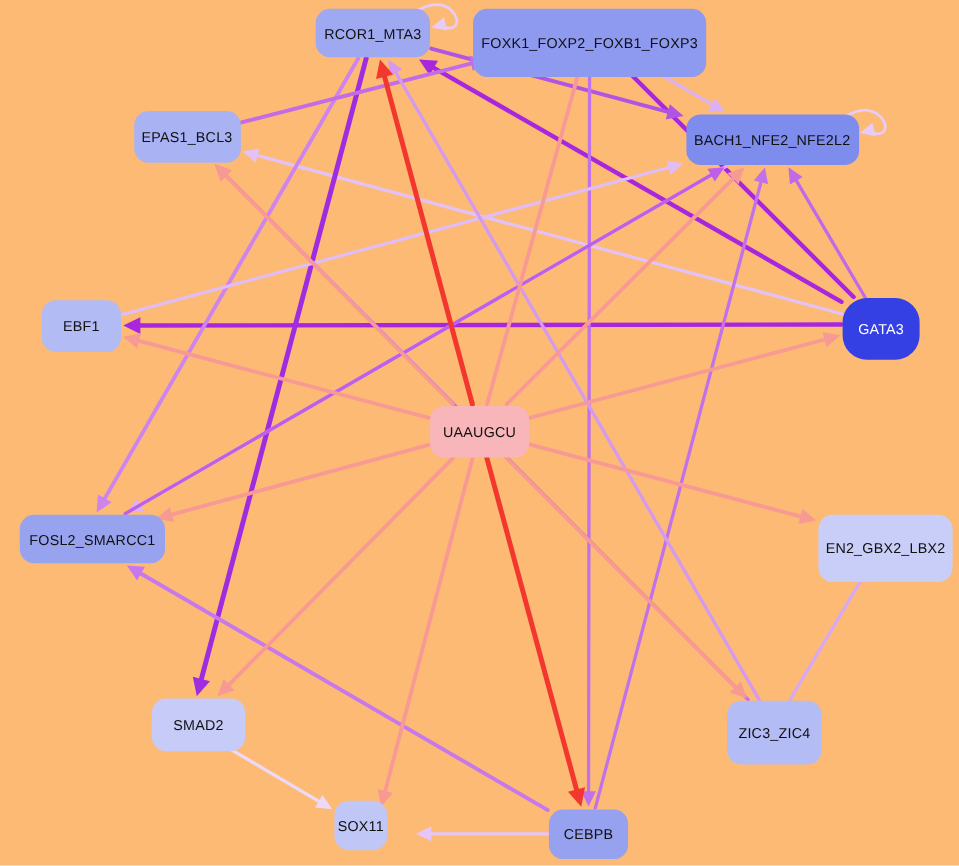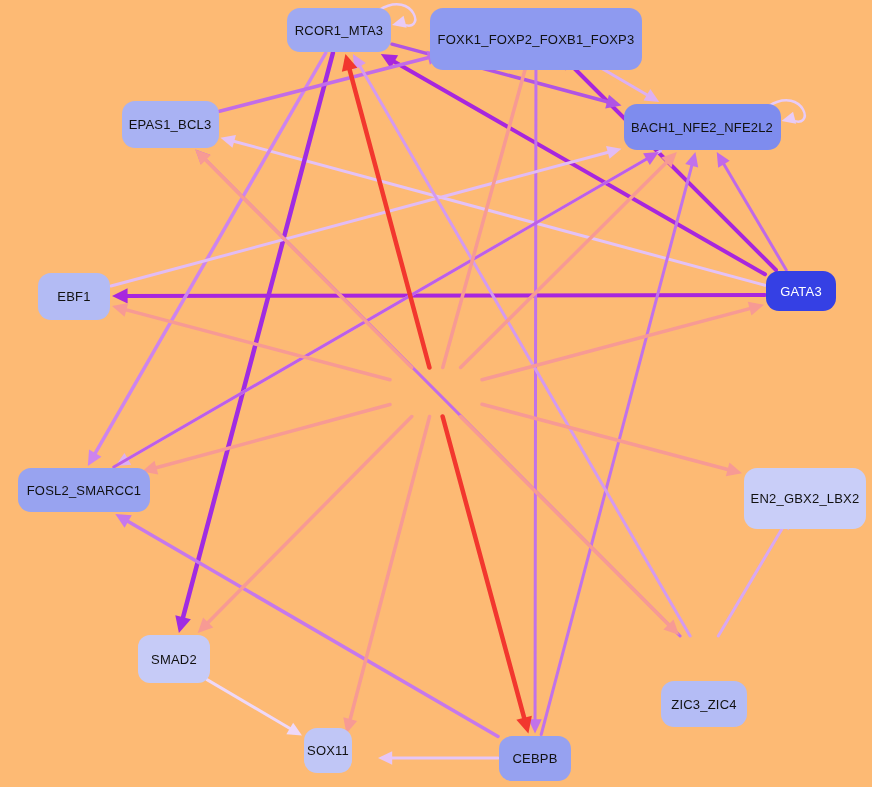--- a/index.html
+++ b/index.html
@@ -98,20 +98,21 @@
       <path d="M429.4350828729282,367.5 L346.98388923230243,59.795545382406935" fill="none" stroke="#f2372e" stroke-width="4.5" stroke-linecap="round"></path>
       <path d="M345.43093922651934,54 L357.42547679695934,67.66102369777988 L341.87409668750075,71.82810621329779 Z" fill="#f2372e" stroke="none"></path>
       <path d="M442.62704918032784,416.5 L526.8063009589378,727.7081429391031" fill="none" stroke="#f2372e" stroke-width="4.5" stroke-linecap="round"></path>
       <path d="M528.3729508196722,733.5 L516.3461438079737,719.8673768810488 L531.8876269213804,715.6635330880781 Z" fill="#f2372e" stroke="none"></path>
     </svg>
     <div class="node" style="left: 287px; top: 8px; width: 104px; height: 44px; background: rgb(159, 169, 241); color: rgb(17, 17, 17);">RCOR1_MTA3</div>
     <div class="node" style="left: 430px; top: 8px; width: 212px; height: 62px; background: rgb(142, 154, 240); color: rgb(17, 17, 17);">FOXK1_FOXP2_FOXB1_FOXP3</div>
     <div class="node" style="left: 121.5px; top: 100.5px; width: 97px; height: 47px; background: rgb(169, 178, 243); color: rgb(17, 17, 17);">EPAS1_BCL3</div>
     <div class="node" style="left: 623.5px; top: 104px; width: 157px; height: 46px; background: rgb(126, 140, 238); color: rgb(17, 17, 17);">BACH1_NFE2_NFE2L2</div>
     <div class="node" style="left: 38px; top: 272.5px; width: 72px; height: 47px; background: rgb(179, 187, 244); color: rgb(17, 17, 17);">EBF1</div>
-    <div class="node" style="left: 766px; top: 271px; width: 70px; height: 40px; background: rgb(53, 64, 228); color: rgb(255, 255, 255);">GATA3</div>
+    <div class="node" style="left: 766px; top: 271px; width: 70px; height: 56px; background: rgb(53, 64, 228); color: rgb(255, 255, 255); border-radius: 22px;">GATA3</div>
+    <div class="node" style="left: 391px; top: 368.5px; width: 90px; height: 47px; background: rgb(248, 182, 186); color: rgb(17, 17, 17);">UAAUGCU</div>
     <div class="node" style="left: 18px; top: 468px; width: 132px; height: 44px; background: rgb(152, 163, 240); color: rgb(17, 17, 17);">FOSL2_SMARCC1</div>
     <div class="node" style="left: 744px; top: 467.5px; width: 122px; height: 61px; background: rgb(201, 206, 248); color: rgb(17, 17, 17);">EN2_GBX2_LBX2</div>
-    <div class="node" style="left: 138px; top: 635px; width: 72px; height: 48px; background: rgb(198, 203, 247); color: rgb(17, 17, 17); border-radius: 12px;">SMAD2</div>
-    <div class="node" style="left: 661px; top: 637px; width: 86px; height: 46px; background: rgb(180, 188, 245); color: rgb(17, 17, 17); margin-top: 44px;">ZIC3_ZIC4</div>
+    <div class="node" style="left: 138px; top: 635px; width: 85px; height: 48px; background: rgb(198, 203, 247); color: rgb(17, 17, 17);">SMAD2</div>
+    <div class="node" style="left: 661px; top: 637px; width: 86px; height: 58px; background: rgb(180, 188, 245); color: rgb(17, 17, 17);">ZIC3_ZIC4</div>
     <div class="node" style="left: 304px; top: 728px; width: 48px; height: 45px; background: rgb(192, 198, 246); color: rgb(17, 17, 17);">SOX11</div>
     <div class="node" style="left: 499px; top: 735.5px; width: 72px; height: 45px; background: rgb(150, 161, 240); color: rgb(17, 17, 17);">CEBPB</div>
   </div>
 
 </body></html>

